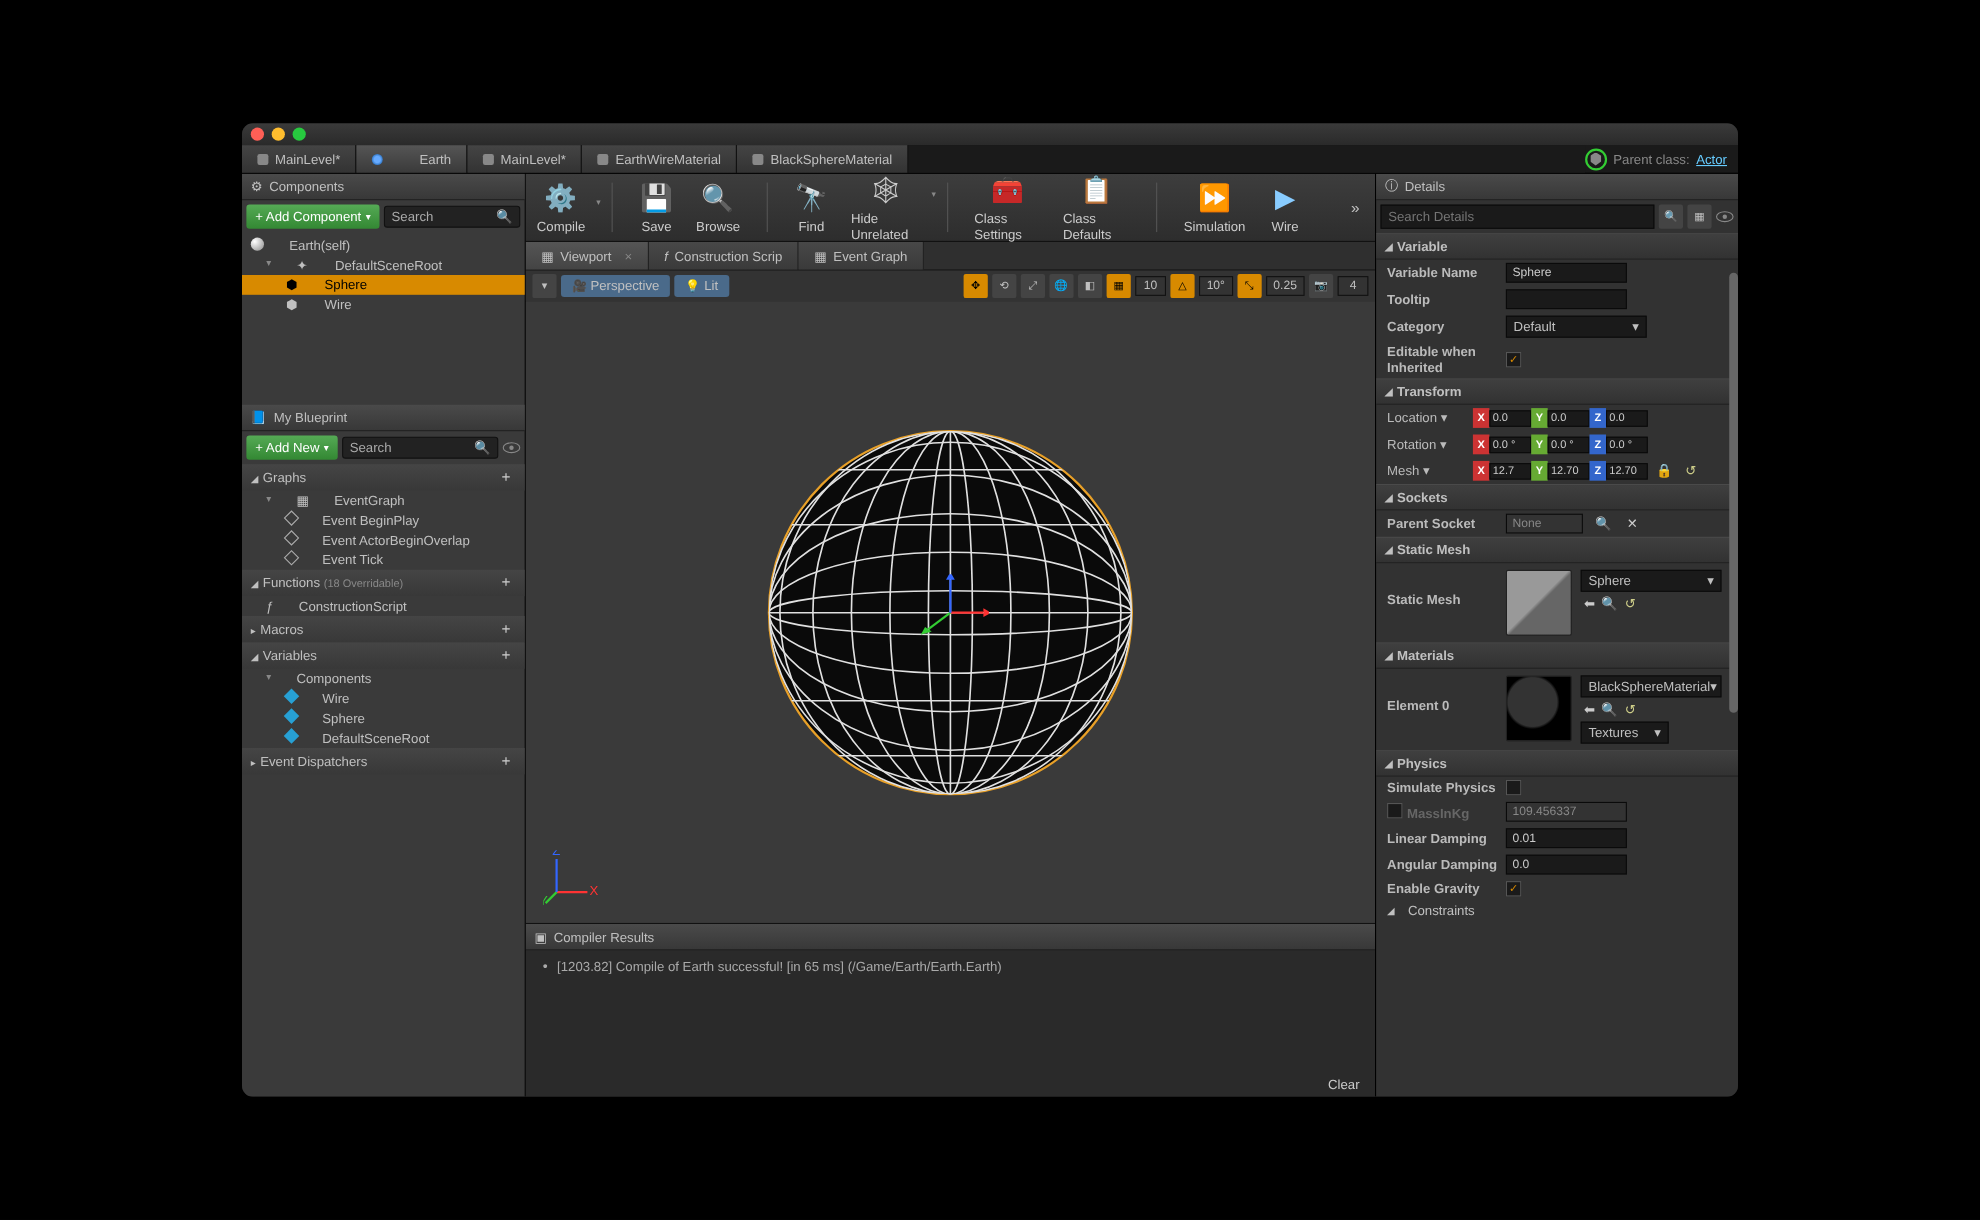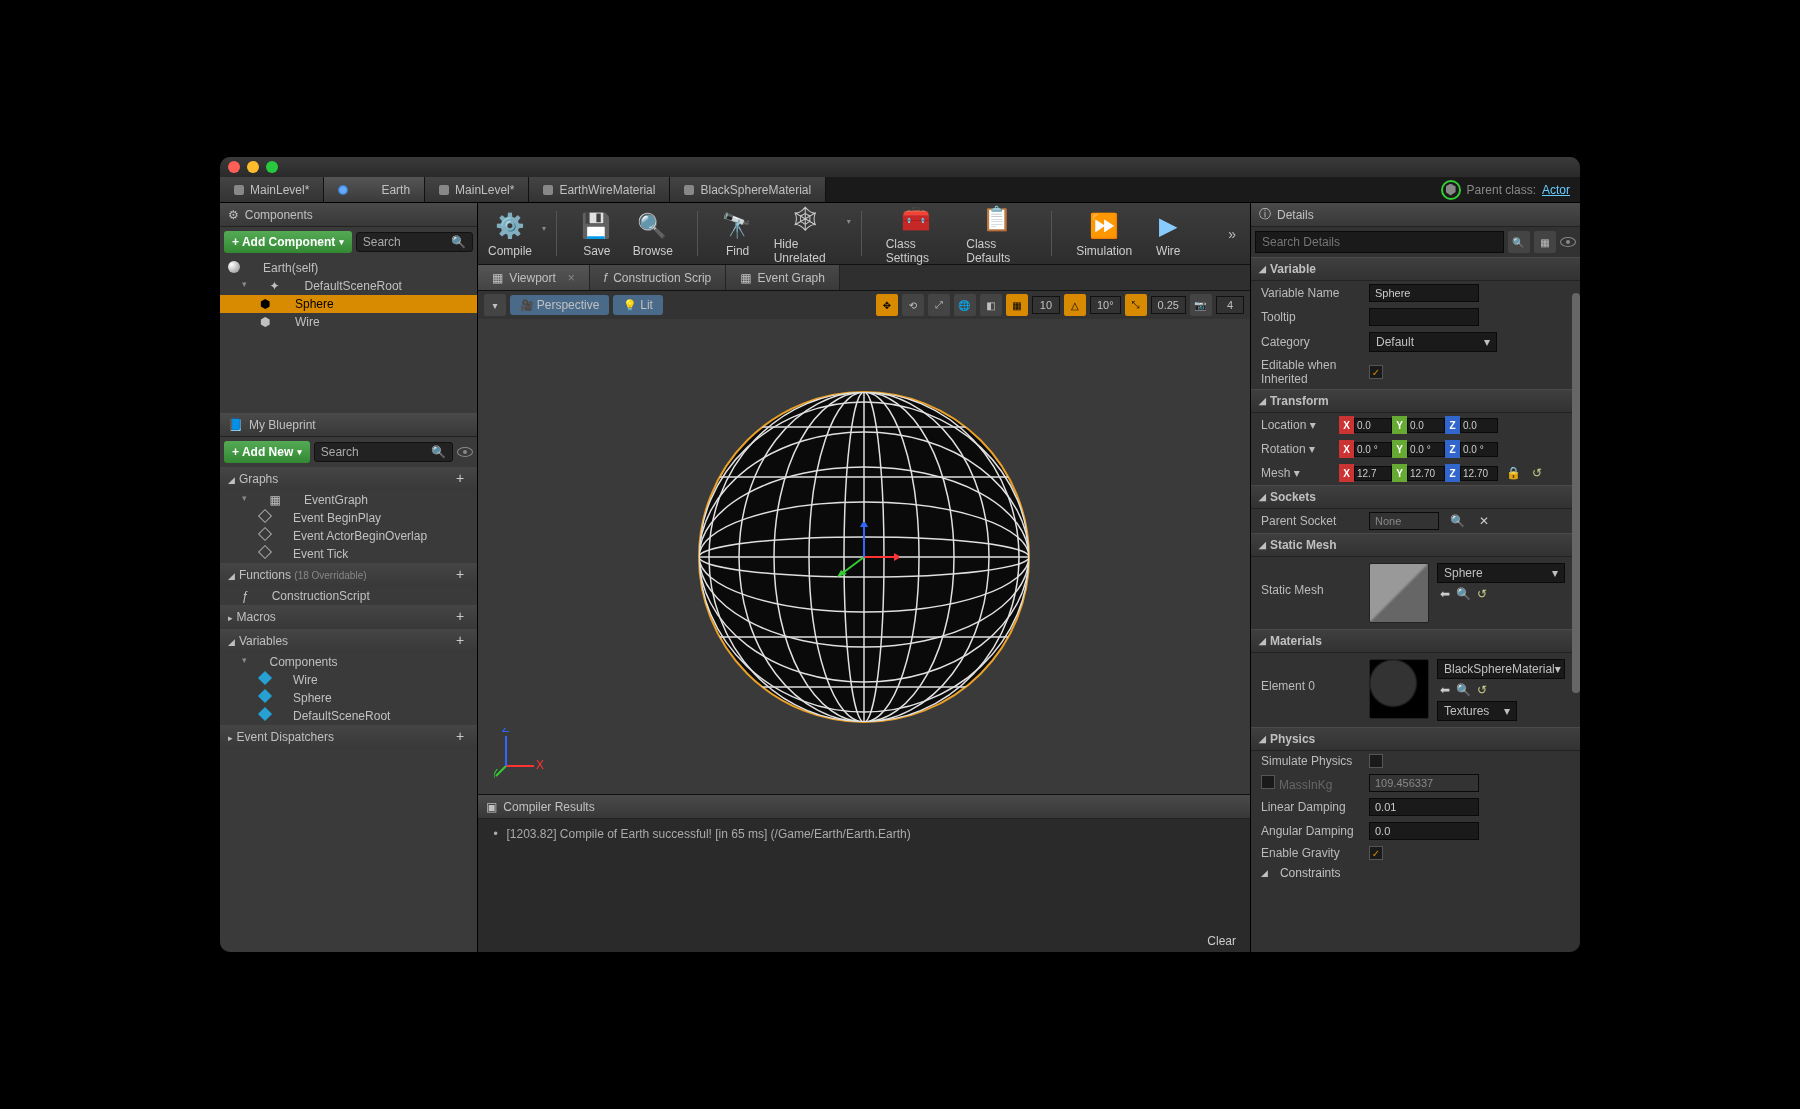--- a/index.html
+++ b/index.html
@@ -1,17 +1,17 @@
 <!DOCTYPE html>
 <html><head>
 <meta charset="utf-8">
 <style>
 * { margin: 0; padding: 0; box-sizing: border-box; font-family: -apple-system, "Segoe UI", Arial, sans-serif; font-size: 12px; }
 body { background: #000; color: #c0c0c0; width: 1800px; height: 1109px; overflow: hidden; display:flex; justify-content:center; align-items:center; }
-.app { width: 1360px; height: 795px; background: #1c1c1c; border-radius: 10px; overflow: hidden; display: flex; flex-direction: column; box-shadow: 0 0 30px rgba(0,0,0,.8); }
+.app { width: 1360px; height: 885px; background: #1c1c1c; border-radius: 10px; overflow: hidden; display: flex; flex-direction: column; box-shadow: 0 0 30px rgba(0,0,0,.8); }
 
 
 .titlebar { height: 20px; background: linear-gradient(#3a3a3a,#2a2a2a); display:flex; align-items:center; padding:0 8px; gap:7px; }
 .dot { width:12px; height:12px; border-radius:50%; }
 .dot.r{background:#ff5f56;} .dot.y{background:#ffbd2e;} .dot.g{background:#27c93f;}
 
 
 .tabs { height: 26px; background:#1a1a1a; display:flex; align-items:stretch; border-bottom:1px solid #000;}
 .tab { display:flex; align-items:center; padding:0 14px; background: linear-gradient(#444,#333); border-right:1px solid #111; gap:6px; font-size:11px; cursor:pointer; }
 .tab.active { background: linear-gradient(#555,#3a3a3a); gap: 33px; }
@@ -21,21 +21,21 @@
 .parent { display:flex; align-items:center; gap:6px; padding-right:10px; font-size:11px; color:#888;}
 .parent a{color:#6cf; text-decoration:underline;}
 .shield{width:20px;height:20px;border:2px solid #3c3;border-radius:50%;display:flex;align-items:center;justify-content:center;}
 .shield-inner{width:10px;height:12px;background:#888;clip-path:polygon(50% 0,100% 25%,100% 70%,50% 100%,0 70%,0 25%);}
 
 .main { flex:1; display:flex; overflow:hidden; }
 
 
 .left { width: 258px; background:#3a3a3a; display:flex; flex-direction:column; border-right:1px solid #000;}
 .panel-hdr { height:24px; background:linear-gradient(#4a4a4a,#383838); display:flex; align-items:center; padding:0 8px; font-size:12px; gap:6px; border-bottom:1px solid #222;}
-.btn-green{background:linear-gradient(#5a5,#383);color:#fff;padding:4px 8px;border-radius:3px;display:flex;align-items:center;gap:4px;cursor:pointer;font-weight:bold;font-size:12px;}
+.btn-green{background:linear-gradient(#5a5,#383);color:#fff;padding:4px 8px;border-radius:3px;display:flex;align-items:center;gap:4px;cursor:pointer;font-weight:normal;font-size:12px;}
 .searchbox{flex:1;background:#222;border:1px solid #111;border-radius:3px;padding:2px 6px;color:#aaa;font-size:11px;display:flex;align-items:center;gap:4px;}
 .row-bar{display:flex;gap:4px;padding:4px;align-items:center;}
 .tree{padding:2px 0;}
 .tree-item{display:flex;align-items:flex-start;gap:23px;padding:2px 8px;cursor:pointer;font-size:12px;}
 .tree-item.ind1{padding-left:22px;} .tree-item.ind2{padding-left:40px;}
 .tree-item.sel{background:#d88a00;color:#000;}
 .ico-s{width:12px;height:12px;display:inline-block;}
 .ball{width:12px;height:12px;border-radius:50%;background:radial-gradient(circle at 30% 30%,#fff,#888);}
 .cube{width:10px;height:10px;background:#888;transform:rotate(45deg);}
 .cube.b{background:#27a0d4;}
@@ -75,21 +75,21 @@
 .comp-body{flex:1;padding:8px 14px;font-family:monospace;font-size:12px;color:#aaa;}
 .comp-foot{display:flex;justify-content:flex-end;padding:4px 14px;}
 .clear{color:#ccc;cursor:pointer;}
 
 
 .right{width:330px;background:#323232;display:flex;flex-direction:column;border-left:1px solid #000;overflow-y:auto;}
 .search-row{padding:4px;display:flex;gap:4px;align-items:center;}
 .cat-hdr{background:linear-gradient(#3f3f3f,#323232);padding:4px 8px;font-weight:bold;font-size:12px;display:flex;align-items:center;gap:4px;border-top:1px solid #4a4a4a;border-bottom:1px solid #222;}
 .cat-hdr .tri{font-size:9px;}
 .prop{display:flex;align-items:center;padding:3px 10px;gap:8px;font-size:11px;}
-.prop .lbl{width:100px;color:#bbb;}
+.prop .lbl{width:100px;color:#bbb;font-weight:bold;}
 .prop .lbl2{width:70px;color:#bbb;}
 .prop input[type=text]{background:#1a1a1a;border:1px solid #0a0a0a;color:#ccc;padding:2px 5px;width:110px;font-size:11px;}
 .cbox{width:14px;height:14px;background:#1a1a1a;border:1px solid #555;display:inline-flex;align-items:center;justify-content:center;font-size:10px;color:#d88a00;}
 .xyz{display:flex;gap:0;}
 .xyz .seg{display:flex;align-items:center;}
 .xyz .axlbl{width:15px;height:18px;display:flex;align-items:center;justify-content:center;color:#fff;font-size:10px;font-weight:bold;}
 .xyz .axlbl.x{background:#c33;} .xyz .axlbl.y{background:#6a3;} .xyz .axlbl.z{background:#36c;}
 .xyz input{width:38px;background:#1a1a1a;border:1px solid #0a0a0a;color:#ccc;padding:1px 2px;font-size:10px;}
 .mobility{display:flex;}
 .mob-seg{padding:3px 8px;background:#2a2a2a;border:1px solid #111;font-size:10px;display:flex;align-items:center;gap:3px;cursor:pointer;}

